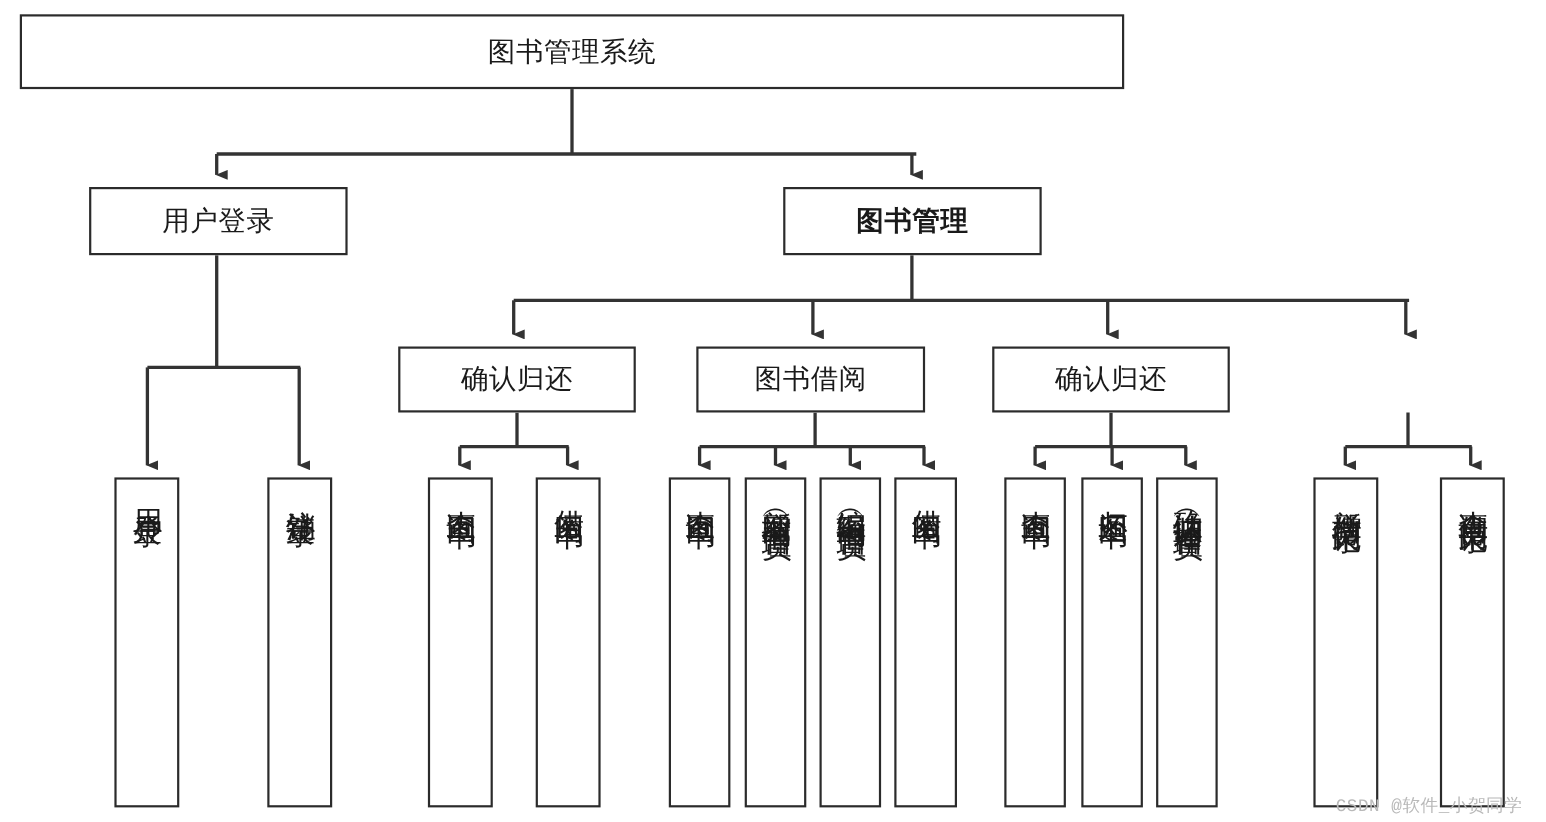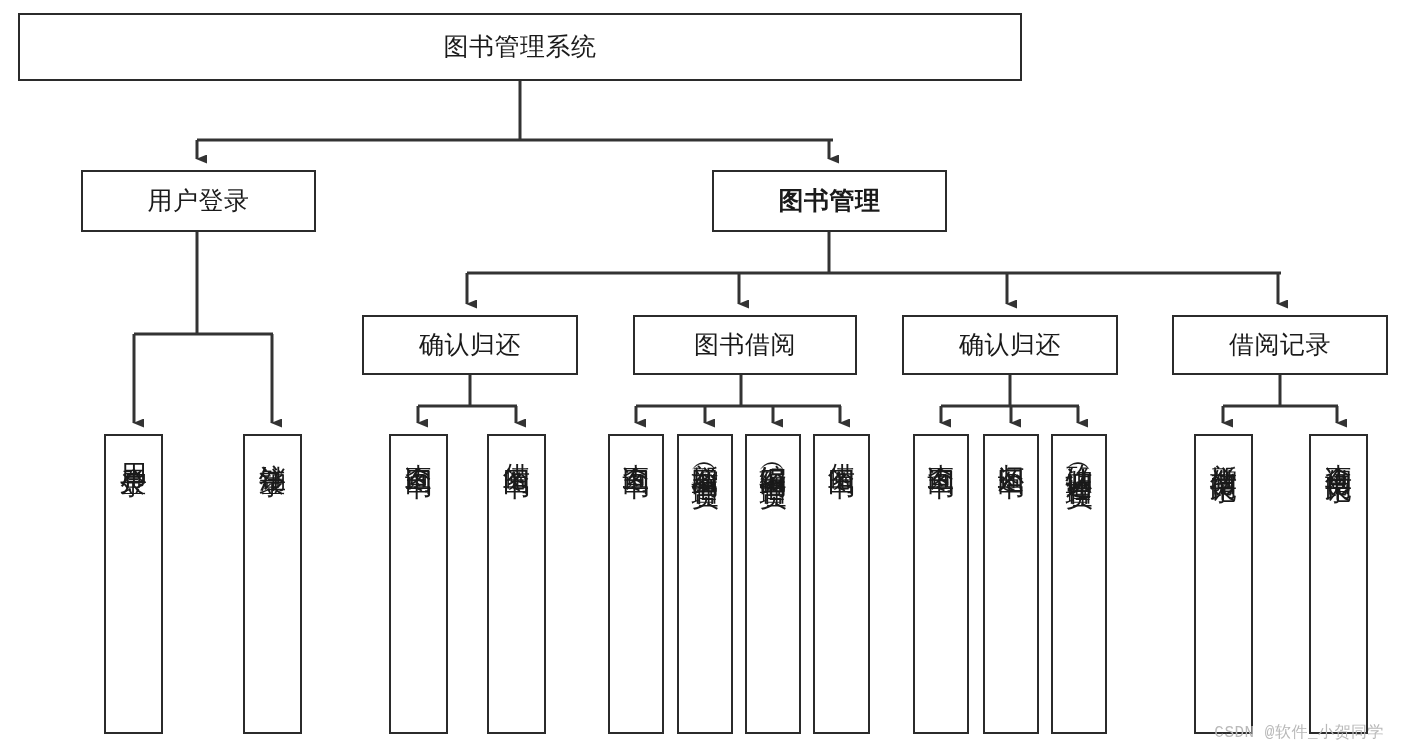--- a/index.html
+++ b/index.html
@@ -131,28 +131,25 @@
   <div class="node h-node" id="node-l2-0" style="left: 81px; top: 170px; width: 235px; height: 62px; border-color: rgb(43, 43, 43); background: rgb(255, 255, 255);">
     <span class="node-label" style="color: rgb(26, 26, 26);">用户登录</span>
   </div>
   <div class="node h-node" id="node-l2-1" style="left: 712px; top: 170px; width: 235px; height: 62px; border-color: rgb(43, 43, 43); background: rgb(255, 255, 255);">
     <span class="node-label" style="color: rgb(26, 26, 26); font-weight: bold;">图书管理</span>
   </div>
 
   <div class="node h-node" id="node-l3-0" style="left: 362px; top: 315px; width: 216px; height: 60px; border-color: rgb(43, 43, 43); background: rgb(255, 255, 255);">
     <span class="node-label" style="color: rgb(26, 26, 26);">确认归还</span>
   </div>
-  <div class="node h-node" id="node-l3-1" style="left: 633px; top: 315px; width: 224px; height: 60px; border-color: rgb(43, 43, 43); background: rgb(255, 255, 255);">
+  <div class="node h-node" id="node-l3-1" style="left: 633px; top: 315px; width: 208px; height: 60px; border-color: rgb(43, 43, 43); background: rgb(255, 255, 255);">
     <span class="node-label" style="color: rgb(26, 26, 26);">图书借阅</span>
   </div>
   <div class="node h-node" id="node-l3-2" style="left: 902px; top: 315px; width: 216px; height: 60px; border-color: rgb(43, 43, 43); background: rgb(255, 255, 255);">
     <span class="node-label" style="color: rgb(26, 26, 26);">确认归还</span>
-  </div>
-  <div class="node h-node" id="node-l3-3" style="left: 1172px; top: 315px; width: 216px; height: 60px; border-color: rgb(43, 43, 43); background: rgb(255, 255, 255);">
-    <span class="node-label" style="color: rgb(26, 26, 26);">借阅记录</span>
   </div>
 
   <div class="node v-node" id="node-leaf-0" style="left: 104px; top: 434px; width: 59px; height: 300px; border-color: rgb(43, 43, 43); background: rgb(255, 255, 255);">
     <span class="node-label" style="color: rgb(26, 26, 26);">用户登录</span>
   </div>
   <div class="node v-node" id="node-leaf-1" style="left: 243px; top: 434px; width: 59px; height: 300px; border-color: rgb(43, 43, 43); background: rgb(255, 255, 255);">
     <span class="node-label" style="color: rgb(26, 26, 26);">注销登录</span>
   </div>
   <div class="node v-node" id="node-leaf-2" style="left: 389px; top: 434px; width: 59px; height: 300px; border-color: rgb(43, 43, 43); background: rgb(255, 255, 255);">
     <span class="node-label" style="color: rgb(26, 26, 26);">查询图书</span>

